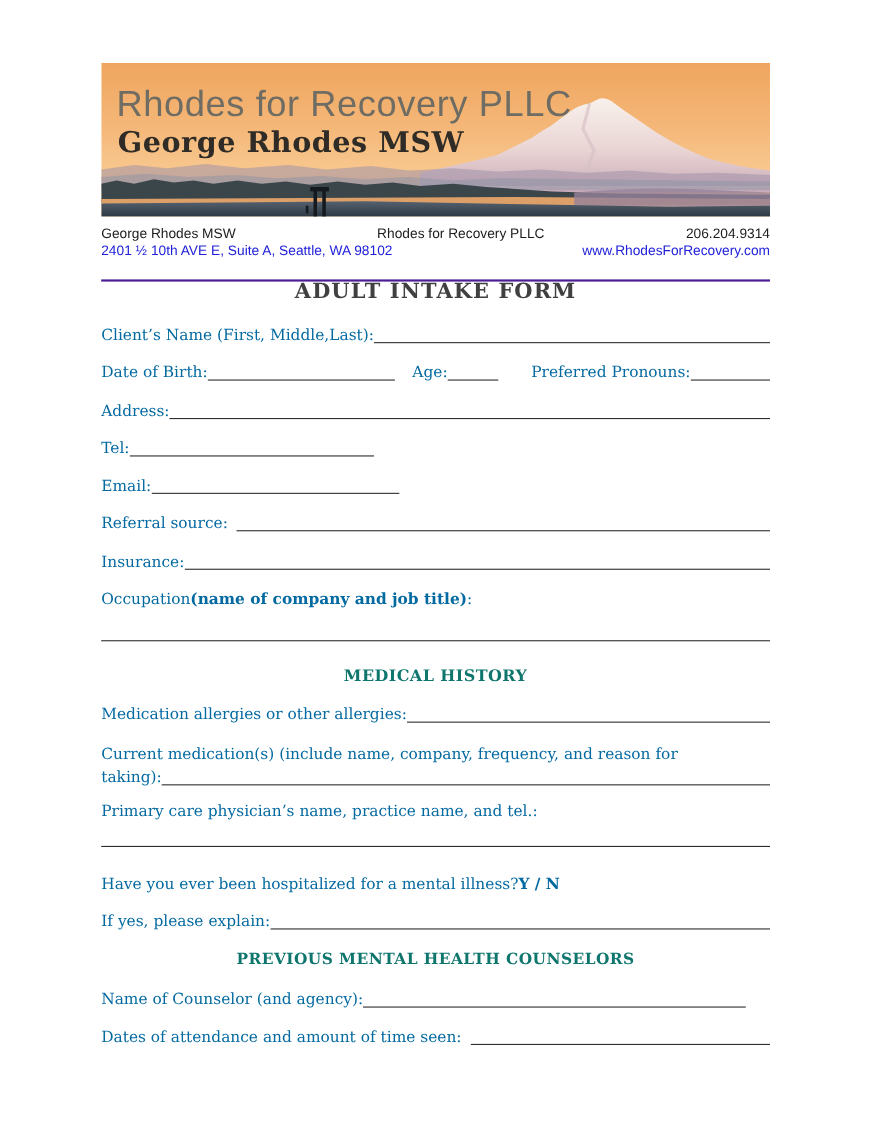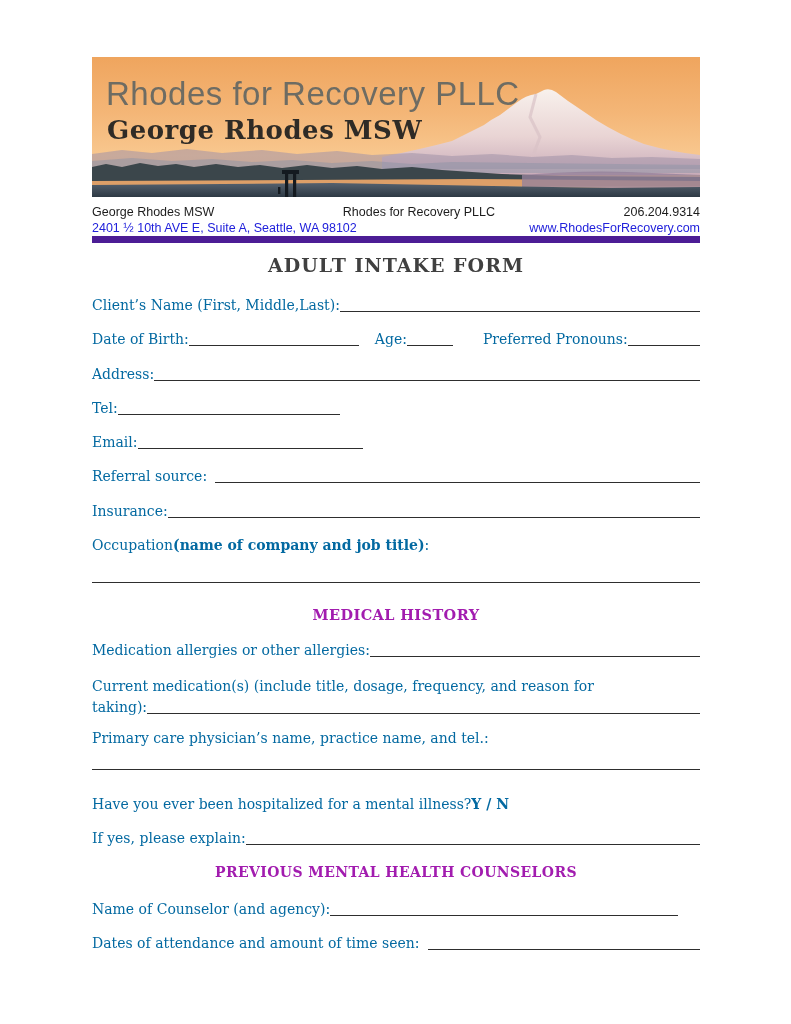--- a/index.html
+++ b/index.html
@@ -28,33 +28,33 @@
   .contact1 {
     position:absolute; left:0; top:148px; width:608px; display:flex;
     justify-content:space-between; align-items:baseline;
     font-family:"Liberation Sans", sans-serif; font-size:12.5px; color:#1c1c1c;
     white-space:nowrap;
   }
   .contact2 {
     position:absolute; left:0; top:164px; width:608px; display:flex;
     justify-content:space-between; align-items:baseline;
     font-family:"Liberation Sans", sans-serif; font-size:12.5px;
-    color:#2121db; border-bottom:7px solid #4c1d95; padding-bottom:1px;
+    color:#2121db; border-bottom:2px solid #4c1d95; padding-bottom:19px;
     white-space:nowrap;
   }
   .contact2 a { color:#2121db; text-decoration:none; cursor:pointer; }
 
   
   .form-title {
     position:absolute; left:0; top:197px; width:608px; text-align:center;
     font-size:19px; font-weight:bold; letter-spacing:1px; color:#404040;
   }
   .section-heading {
     position:absolute; left:0; width:608px; text-align:center;
-    font-size:14.5px; font-weight:bold; letter-spacing:.4px; color:#a21caf;
+    font-size:14.5px; font-weight:bold; letter-spacing:.4px; color:#0f766e;
   }
 
   
   .row {
     position:absolute; left:0; width:608px; display:flex; align-items:flex-end;
     font-size:14px; line-height:19px; color:#0369a1; white-space:nowrap;
   }
   .uline { border-bottom:1.3px solid #2e2e2e; align-self:flex-end; margin-bottom:3px; height:1px; }
   .uf   { flex:1; }
   .w170 { width:170px; } .w46 { width:46px; }
@@ -181,21 +181,21 @@
     <div class="fullline" style="top:525px"></div>
 
     <div class="section-heading" style="top:549px">MEDICAL HISTORY</div>
 
     <div class="row" style="top:584px">
       <span>Medication allergies or other allergies:</span>
       <span class="uline uf"></span>
     </div>
 
     <div class="row" style="top:620px">
-      <span>Current medication(s) (include title, dosage, frequency, and reason for</span>
+      <span>Current medication(s) (include name, company, frequency, and reason for</span>
     </div>
     <div class="row" style="top:641px">
       <span>taking):</span>
       <span class="uline uf"></span>
     </div>
 
     <div class="row" style="top:672px">
       <span>Primary care physician’s name, practice name, and tel.:</span>
     </div>
     <div class="fullline" style="top:712px"></div>

